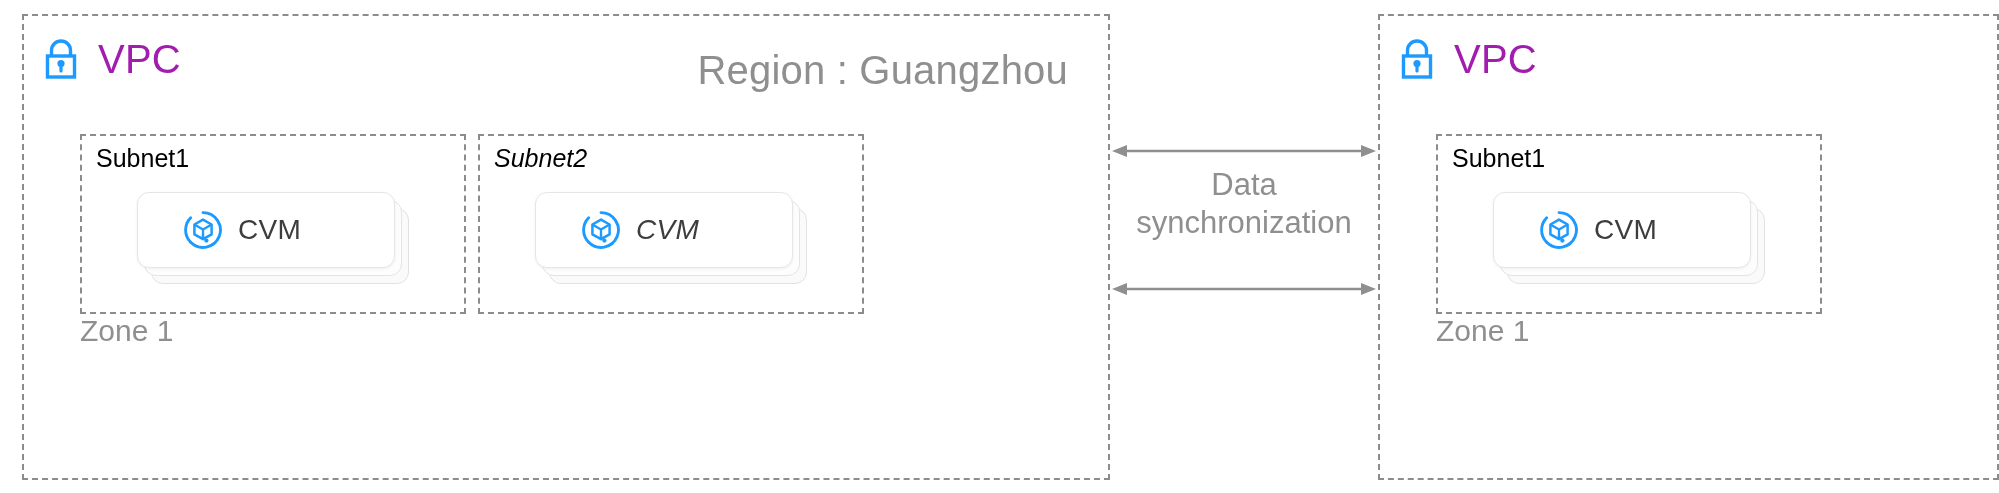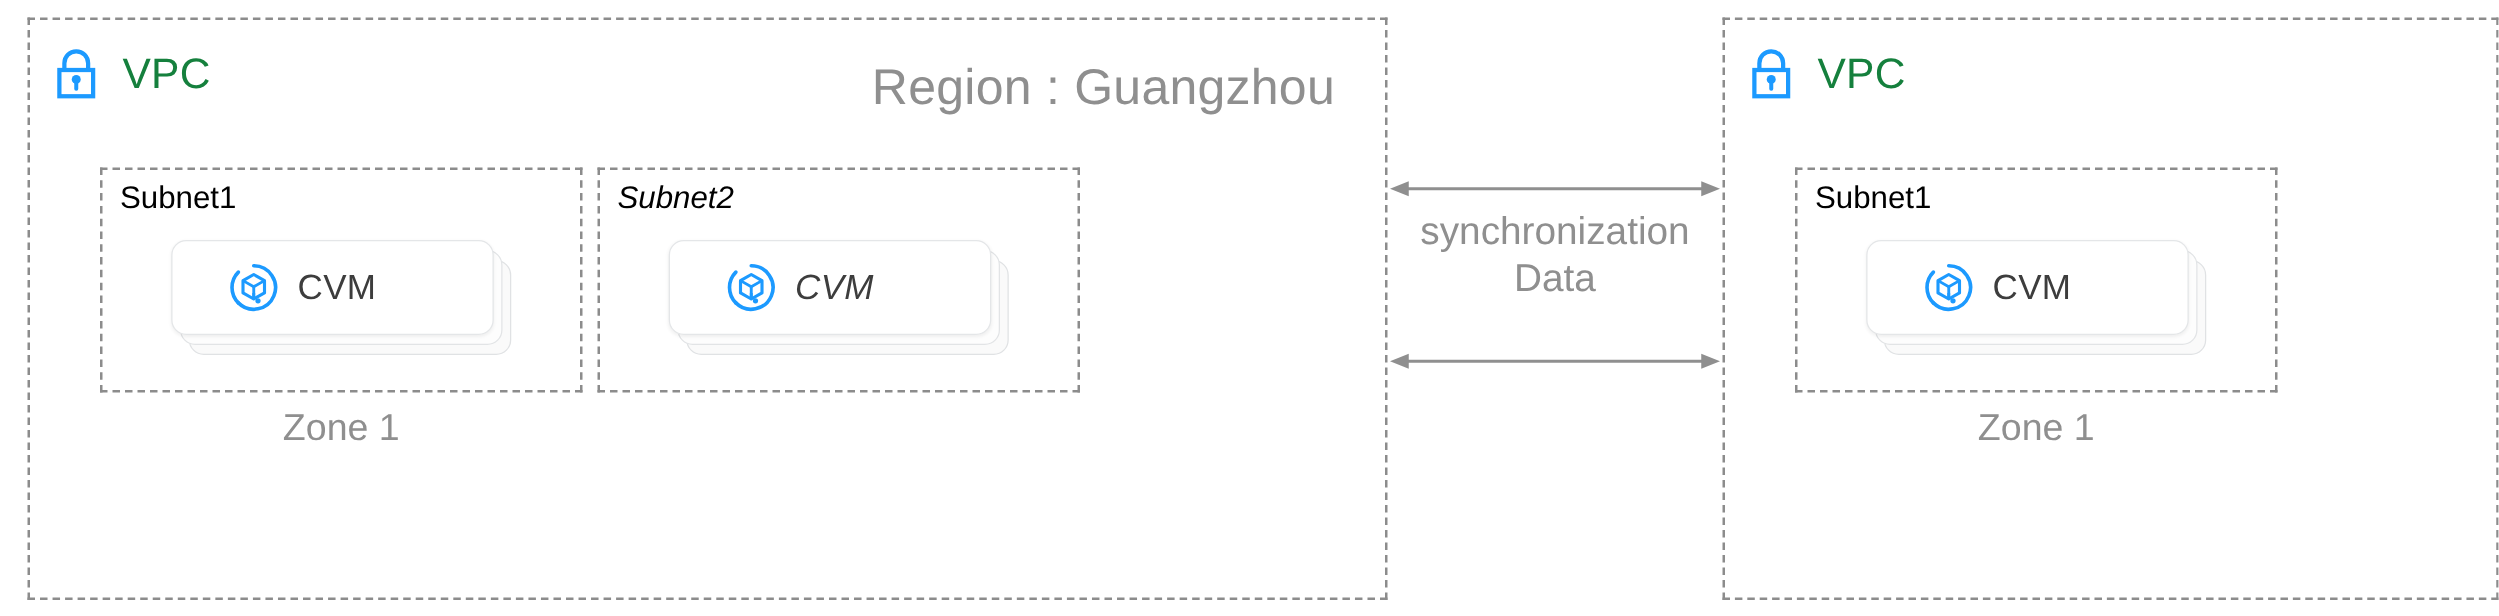--- a/index.html
+++ b/index.html
@@ -36,22 +36,22 @@
     display: flex;
     align-items: center;
     gap: 14px;
   }
   #vpc-left .vpc-header  { left: 14px; top: 20px; }
   #vpc-right .vpc-header { left: 14px; top: 20px; }
 
   .lock-icon { width: 46px; height: 46px; display: block; }
 
   .vpc-label {
-    font-size: 34px;
-    color: #15803d;
+    font-size: 40px;
+    color: #a21caf;
     letter-spacing: 0.2px;
     white-space: nowrap;
   }
 
   .region-label {
     position: absolute;
     font-size: 40px;
     color: #8f8f8f;
     white-space: nowrap;
     letter-spacing: 0.2px;
@@ -77,22 +77,21 @@
   .subnet-label {
     position: absolute;
     left: 14px;
     top: 8px;
     font-size: 25px;
     color: #000000;
     white-space: nowrap;
   }
 
   .zone-label {
-    margin-top: 12px;
-    text-align: center;
+    text-align: left;
     font-size: 30px;
     color: #8f8f8f;
     white-space: nowrap;
   }
 
   
   .cvm-stack {
     position: absolute;
     left: 50%;
     transform: translateX(-50%);
@@ -221,22 +220,22 @@
   </div>
 
   <div id="sync-connector">
     <svg class="sync-arrow" id="sync-arrow-top" viewBox="0 0 268 22">
       <line x1="16" y1="11" x2="252" y2="11" stroke="#8f8f8f" stroke-width="2.4"></line>
       <path d="M2 11 L17 5 L17 17 Z" fill="#8f8f8f"></path>
       <path d="M266 11 L251 5 L251 17 Z" fill="#8f8f8f"></path>
     </svg>
 
     <div class="sync-text">
+      <div>Data</div>
       <div>synchronization</div>
-      <div>Data</div>
     </div>
 
     <svg class="sync-arrow" id="sync-arrow-bottom" viewBox="0 0 268 22">
       <line x1="16" y1="11" x2="252" y2="11" stroke="#8f8f8f" stroke-width="2.4"></line>
       <path d="M2 11 L17 5 L17 17 Z" fill="#8f8f8f"></path>
       <path d="M266 11 L251 5 L251 17 Z" fill="#8f8f8f"></path>
     </svg>
   </div>
 
   <div class="vpc-panel" id="vpc-right">

